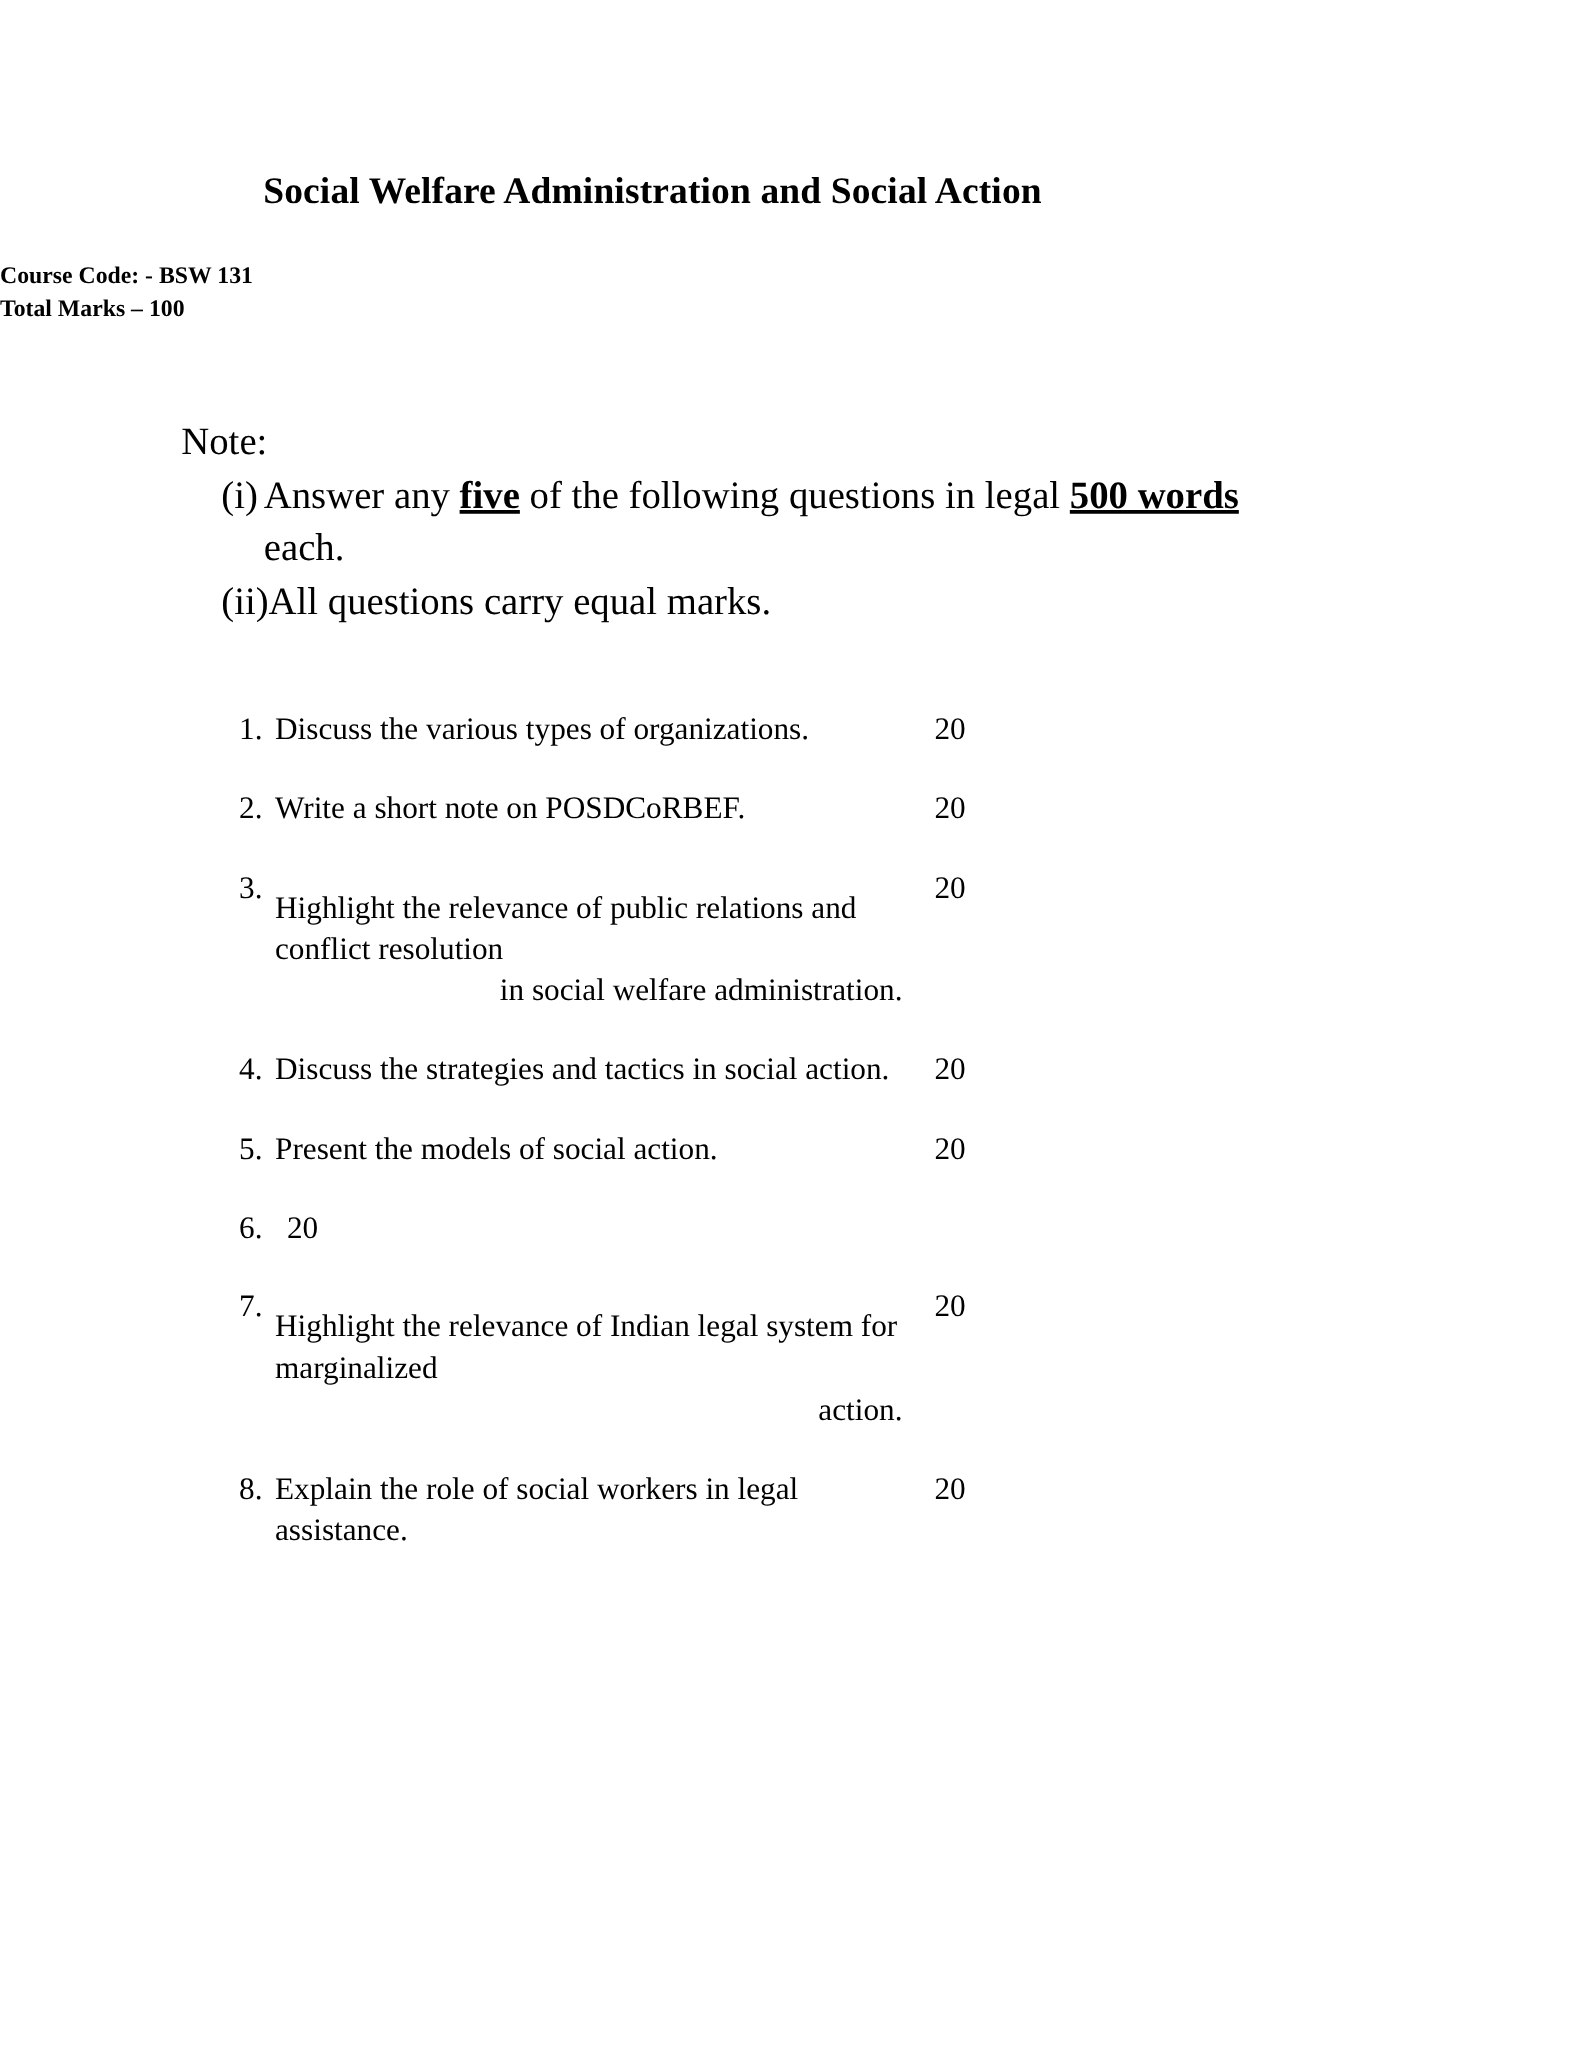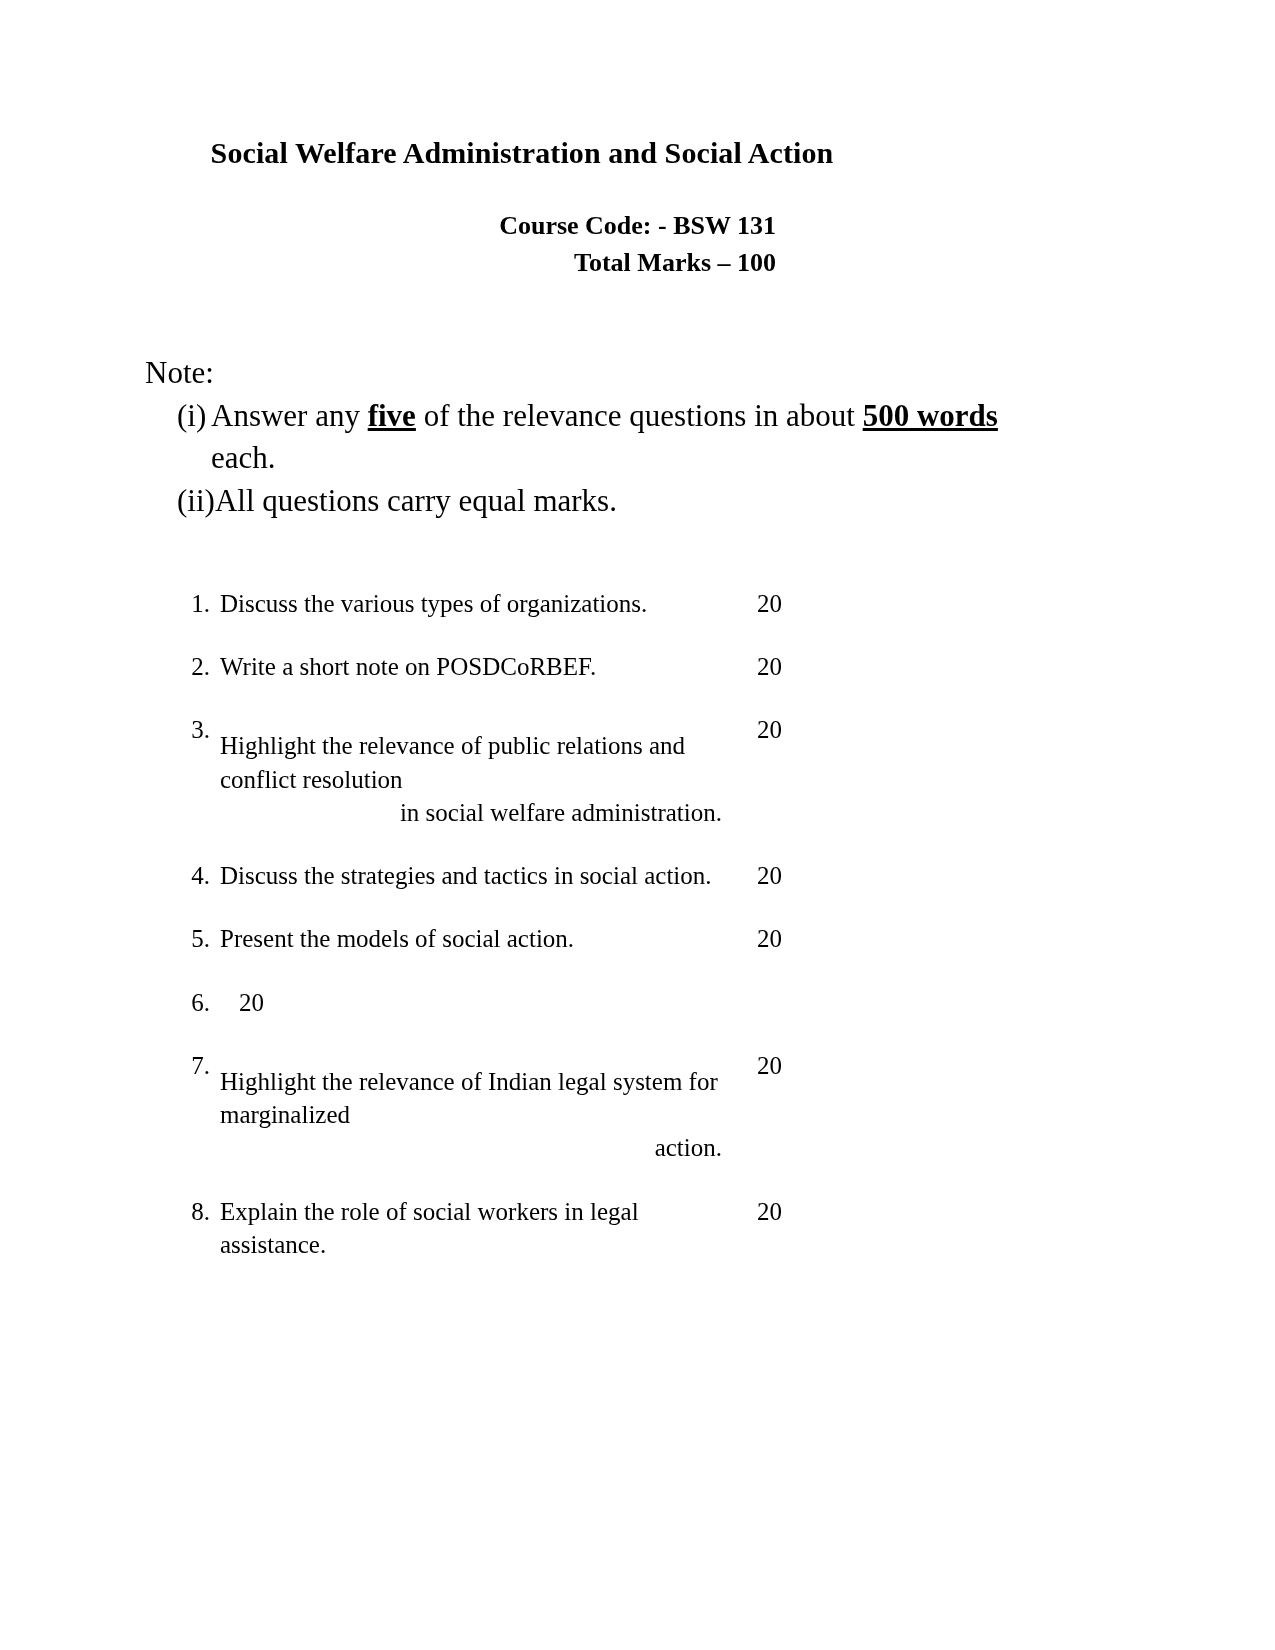--- a/index.html
+++ b/index.html
@@ -26,22 +26,21 @@
     text-align: center;
     font-size: 30px;
     font-weight: bold;
     margin: 0;
     padding-top: 136px;
     letter-spacing: 0.1px;
   }
   .meta-block {
     margin-top: 38px;
     padding-right: 268px;
-    text-align: right;
-    font-size: 26px;
+    font-size: 19px;
     font-weight: bold;
     line-height: 1.42;
   }
   .meta-line {
     display: block;
     white-space: pre;
   }
   .note-block {
     margin-top: 70px;
     padding-left: 145px;
@@ -86,21 +85,21 @@
     text-align: right;
     padding-right: 10px;
   }
   .q-text {
     flex: 1 1 auto;
     padding-right: 16px;
   }
   .q-marks {
     flex: 0 0 auto;
     width: 44px;
-    text-align: right;
+    text-align: center;
   }
   
   .q-text.deep-wrap {
     display: block;
     margin-top: 16px;
   }
   .q-text.deep-wrap .wrap-line {
     display: block;
     padding-left: 36px;
     text-align: right;
@@ -116,21 +115,21 @@
   <div class="meta-block">
     <span class="meta-line">Course Code: - BSW 131</span>
     <span class="meta-line">Total Marks – 100</span>
   </div>
 
   <div class="note-block">
     <span class="note-label">Note:</span>
 
     <div class="note-item">
       <span class="note-marker">(i)</span>
-      <span class="note-text"><span>Answer any </span><span class="u">five</span><span> of the relevance questions in about </span><span class="u">500 words</span><span> each.</span></span>
+      <span class="note-text"><span>Answer any </span><span class="u">five</span><span> of the following questions in legal </span><span class="u">500 words</span><span> each.</span></span>
     </div>
 
     <div class="note-item">
       <span class="note-marker">(ii)</span>
       <span class="note-text">All questions carry equal marks.</span>
     </div>
   </div>
 
   <div class="questions">
 

